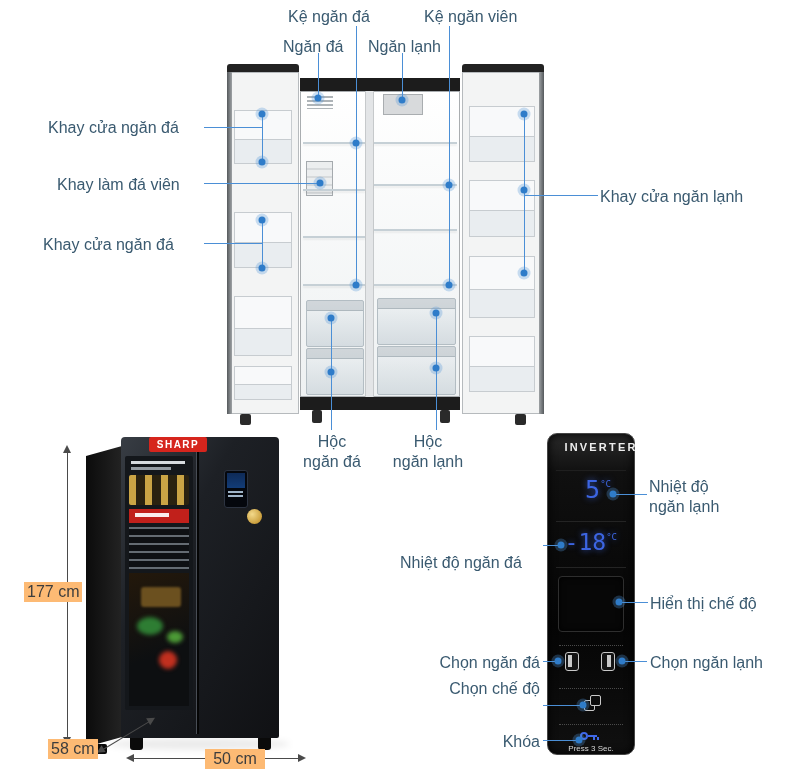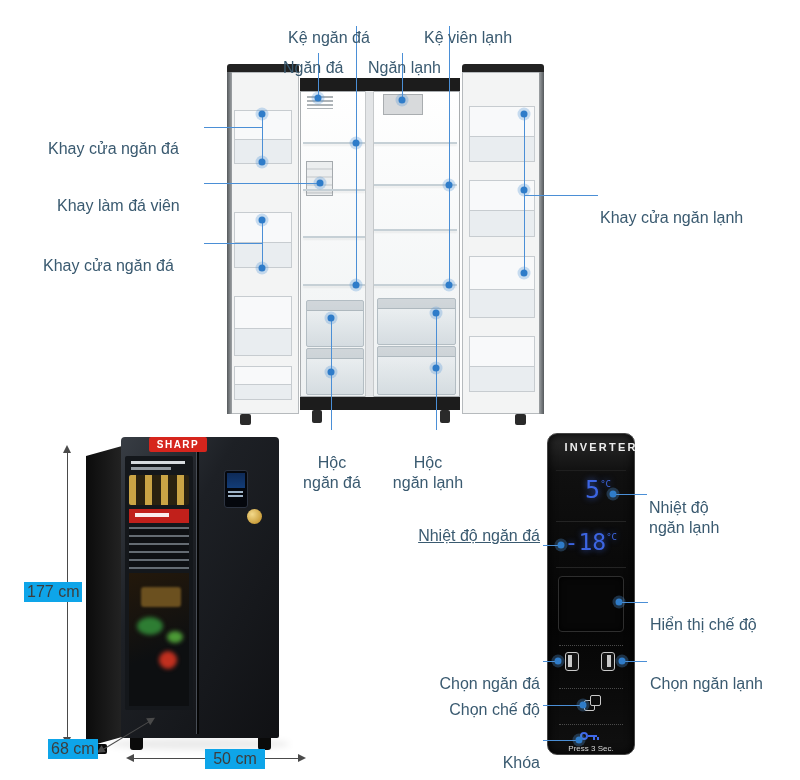--- a/index.html
+++ b/index.html
@@ -1,42 +1,42 @@
 <!DOCTYPE html>
 <html><head>
 <meta charset="utf-8">
 <style>
   * { margin:0; padding:0; box-sizing:border-box; }
   html,body { width:800px; height:780px; background:#fff; font-family:"Liberation Sans", sans-serif; }
   .canvas { position:relative; width:800px; height:780px; background:#fff; overflow:hidden; }
   .abs { position:absolute; }
 
   
-  .callout { position:absolute; color:#3a5a70; font-size:16px; line-height:1.22; white-space:pre-line;margin-top:21px; }
+  .callout { position:absolute; color:#3a5a70; font-size:16px; line-height:1.22; white-space:pre-line; }
 
   
   .hline { position:absolute; height:1px; background:#4b8fd6; }
   .vline { position:absolute; width:1px; background:#4b8fd6; }
   .dot { position:absolute; width:7px; height:7px; border-radius:50%; background:#2f7cc9;
          box-shadow:0 0 0 3px rgba(84,150,216,.30); transform:translate(-50%,-50%); }
 
   
   .doorface { position:absolute; background:#f3f4f4; border:1px solid #b6babd; }
   .bin { position:absolute; border:1px solid #c7ccd0; background:#f8f9fa; }
   .bin::after { content:''; position:absolute; left:-1px; right:-1px; bottom:-1px; height:45%;
                 background:#e9edf0; border:1px solid #c7ccd0; }
   .shelf { position:absolute; height:2px; background:#c6d0d6; box-shadow:0 2px 2px rgba(0,0,0,.06); }
   .drawer { position:absolute; border:1px solid #b3bdc3; border-radius:2px;
             background:linear-gradient(180deg, rgba(238,242,244,.55), rgba(208,216,221,.85)); }
   .drawer::before { content:''; position:absolute; left:0; right:0; top:0; height:9px;
                     background:rgba(170,180,186,.45); border-bottom:1px solid #aeb8be; }
   .foot { position:absolute; background:#2a2a2a; border-radius:2px; }
 
   
-  .dimtext { position:absolute; color:#3d3d3d; font-size:16px; background:#0ea5e9; padding:1px 3px; }
+  .dimtext { position:absolute; color:#3d3d3d; font-size:16px; background:#fdba74; padding:1px 3px; }
   .dimline-h { position:absolute; height:1px; background:#4a4a4a; }
   .dimline-v { position:absolute; width:1px; background:#4a4a4a; }
   .tri { position:absolute; width:0; height:0; }
   .tri-up    { border-left:4px solid transparent; border-right:4px solid transparent; border-bottom:8px solid #4a4a4a; }
   .tri-down  { border-left:4px solid transparent; border-right:4px solid transparent; border-top:8px solid #4a4a4a; }
   .tri-left  { border-top:4px solid transparent; border-bottom:4px solid transparent; border-right:8px solid #4a4a4a; }
   .tri-right { border-top:4px solid transparent; border-bottom:4px solid transparent; border-left:8px solid #4a4a4a; }
 
   
   .led { font-family:"DejaVu Sans Mono", monospace; color:#3c65e2; text-shadow:0 0 6px rgba(60,101,226,.75); }
@@ -138,21 +138,21 @@
 
   <div class="dimline-h" style="left:133px;top:758px;width:166px;"></div>
   <div class="tri tri-left" style="left:126px;top:754px;"></div>
   <div class="tri tri-right" style="left:298px;top:754px;"></div>
   <div class="dimtext" style="left:205px;top:749px;width:60px;text-align:center;">50 cm</div>
 
   <div class="dimline-h" style="left:103px;top:749px;width:54px;transform:rotate(-31deg);transform-origin:left center;">
     <div class="tri tri-left" style="left:-7px;top:-4px;"></div>
     <div class="tri tri-right" style="right:-7px;top:-4px;"></div>
   </div>
-  <div class="dimtext" style="left:48px;top:739px;">68 cm</div>
+  <div class="dimtext" style="left:48px;top:739px;">58 cm</div>
 
   <div class="abs" style="left:547px;top:433px;width:88px;height:322px;background:linear-gradient(180deg,#2a2a2a 0%,#101010 12%,#050505 60%,#101010 100%);border:1px solid #454545;border-radius:10px;box-shadow:inset 0 0 10px #000;"></div>
   <div class="abs" style="left:547px;top:441px;width:108px;text-align:center;color:#ededed;font-size:11px;font-weight:bold;letter-spacing:2.2px;">INVERTER</div>
 
   <div class="abs" style="left:556px;top:470px;width:70px;height:1px;background:#1f1f1f;"></div>
   <div class="abs" style="left:551px;top:477px;width:72px;height:28px;display:flex;justify-content:flex-end;align-items:flex-start;padding-right:12px;">
     <span class="led" style="font-size:25px;line-height:1;">5</span>
     <span class="led" style="font-size:9px;margin-top:2px;">°C</span>
   </div>
 
@@ -229,34 +229,34 @@
   <div class="dot" style="left:436px;top:368px;"></div>
   <div class="dot" style="left:613px;top:494px;"></div>
   <div class="dot" style="left:561px;top:545px;"></div>
   <div class="dot" style="left:619px;top:602px;"></div>
   <div class="dot" style="left:558px;top:661px;"></div>
   <div class="dot" style="left:622px;top:661px;"></div>
   <div class="dot" style="left:583px;top:705px;"></div>
   <div class="dot" style="left:579px;top:740px;"></div>
 
   <div class="callout" style="left:288px;top:7px;">Kệ ngăn đá</div>
-  <div class="callout" style="left:424px;top:7px;">Kệ viên lạnh</div>
+  <div class="callout" style="left:424px;top:7px;">Kệ ngăn viên</div>
   <div class="callout" style="left:283px;top:37px;">Ngăn đá</div>
   <div class="callout" style="left:368px;top:37px;">Ngăn lạnh</div>
   <div class="callout" style="left:48px;top:118px;">Khay cửa ngăn đá</div>
   <div class="callout" style="left:57px;top:175px;">Khay làm đá viên</div>
   <div class="callout" style="left:43px;top:235px;">Khay cửa ngăn đá</div>
   <div class="callout" style="left:600px;top:187px;">Khay cửa ngăn lạnh</div>
   <div class="callout" style="left:299px;top:432px;width:66px;text-align:center;">Hộc
 ngăn đá</div>
   <div class="callout" style="left:389px;top:432px;width:78px;text-align:center;">Hộc
 ngăn lạnh</div>
 
   <div class="callout" style="left:649px;top:477px;">Nhiệt độ
 ngăn lạnh</div>
-  <div class="callout" style="left:400px;top:505px;width:140px;text-align:right;text-decoration:underline;">Nhiệt độ ngăn đá</div>
+  <div class="callout" style="left:400px;top:553px;width:140px;text-align:left;">Nhiệt độ ngăn đá</div>
   <div class="callout" style="left:650px;top:594px;">Hiển thị chế độ</div>
   <div class="callout" style="left:420px;top:653px;width:120px;text-align:right;">Chọn ngăn đá</div>
   <div class="callout" style="left:650px;top:653px;">Chọn ngăn lạnh</div>
   <div class="callout" style="left:435px;top:679px;width:105px;text-align:right;">Chọn chế độ</div>
   <div class="callout" style="left:480px;top:732px;width:60px;text-align:right;">Khóa</div>
 
 </div>
 
 </body></html>

